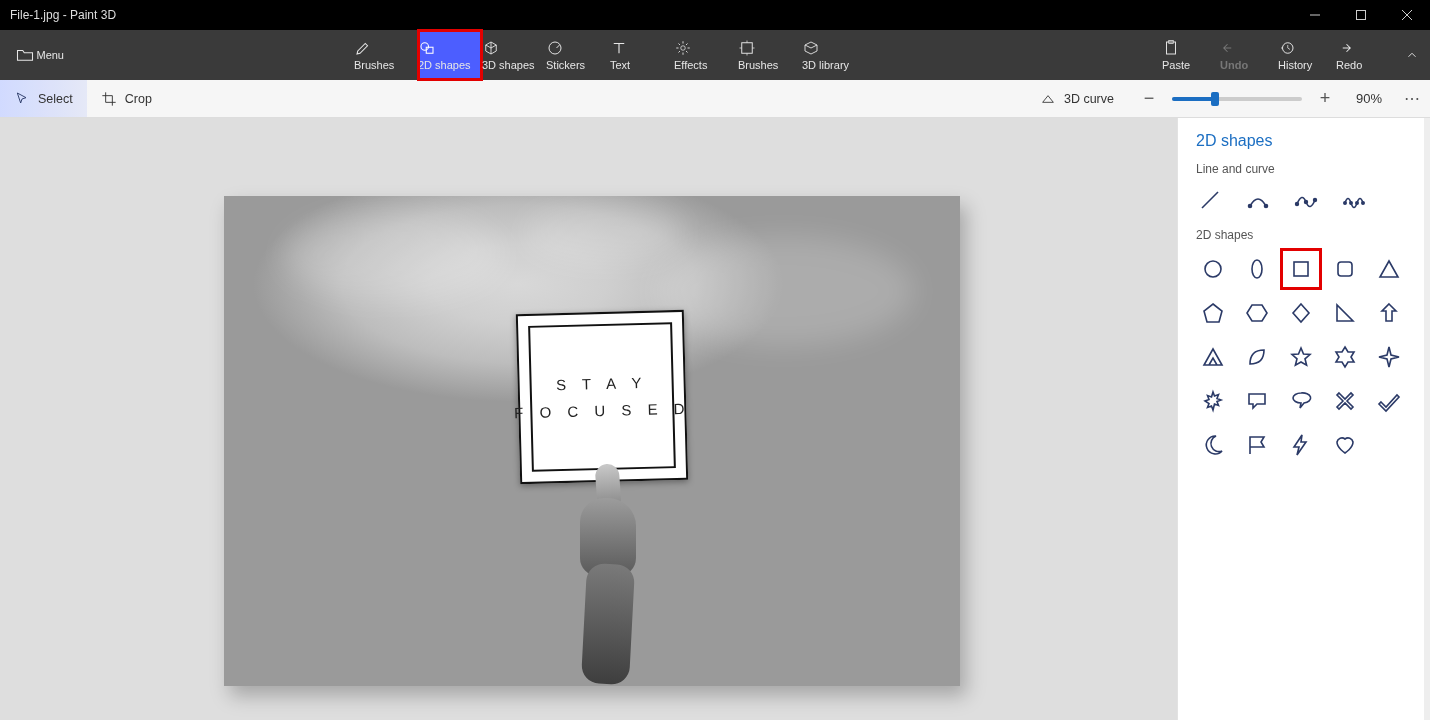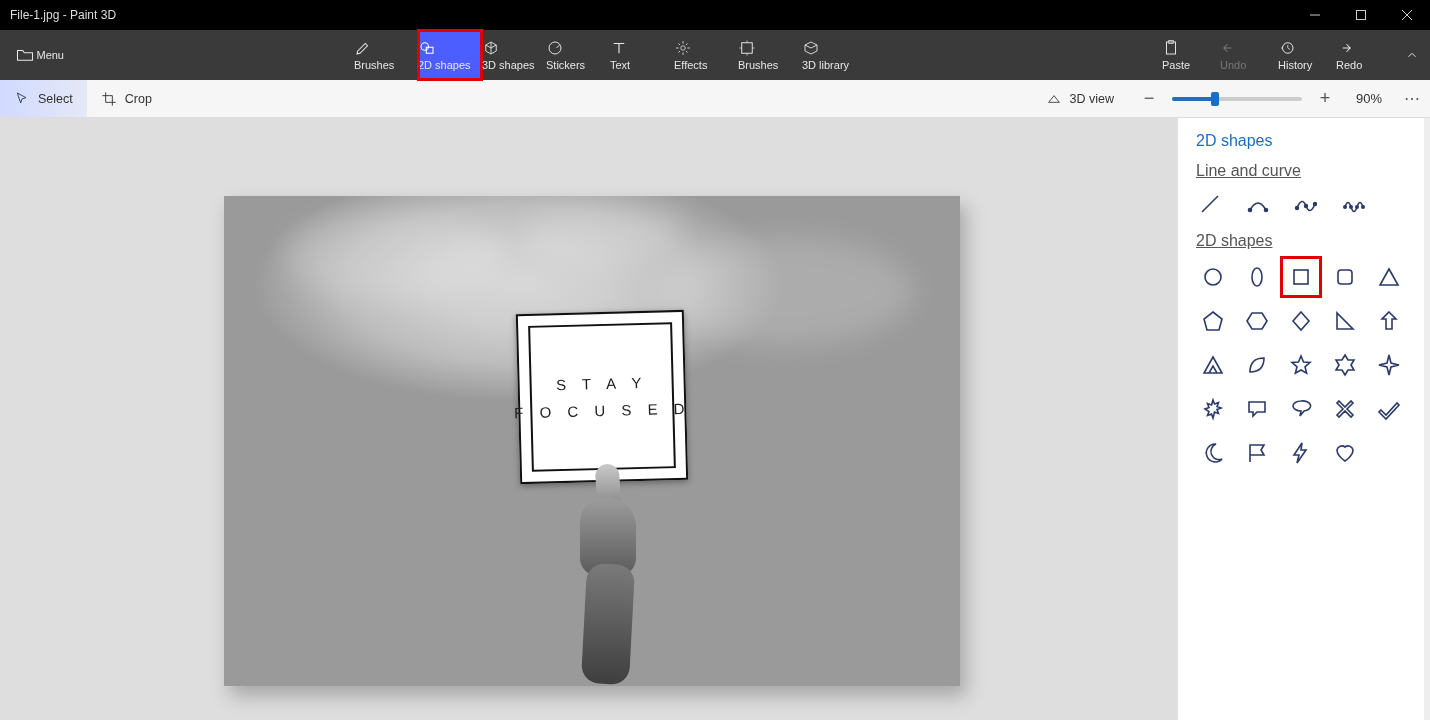--- a/index.html
+++ b/index.html
@@ -12,21 +12,21 @@
   .ribbon { height: 50px; background: #3a3a3a; display: flex; align-items: stretch; color:#e6e6e6; font-size:11px; }
   .menu-btn { width: 64px; display:flex; flex-direction:row; align-items:center; justify-content:flex-end; gap:2px; }
   .menu-btn .folder { width:18px; height:14px; }
   .ribbon-center { flex:0 0 auto; display:flex; margin-left: 290px; }
   .ribbon-item { width:64px; display:flex; flex-direction:column; align-items:flex-start; justify-content:center; gap:2px; position:relative; }
   .ribbon-item.active { background:#4c5eff; }
   .ribbon-item.highlight::after { content:""; position:absolute; inset:-1px; border:3px solid #e30000; pointer-events:none; }
   .ribbon-item svg { width:18px; height:18px; }
   .ribbon-right { margin-left:auto; display:flex; }
   .ribbon-right .ribbon-item { width:58px; }
-  .ribbon-right .ribbon-item.disabled { color:#777; }
+  .ribbon-right .ribbon-item.disabled { color:#777;font-weight:bold; }
   .chev { width:36px; display:flex; align-items:center; justify-content:center; }
   .toolbar { height: 38px; background: linear-gradient(to right, #dfe6ff 0, #f6f6f6 90px, #f6f6f6 100%); display:flex; align-items:center; font-size:12.5px; color:#333; border-bottom:1px solid #ddd; }
   .tool { display:flex; align-items:center; gap:8px; padding:0 14px; height:100%; }
   .tool.sel { background:rgba(90,120,255,.10); }
   .tool svg { width:16px; height:16px; }
   .tool.disabled { color:#aaa; }
   .tool.disabled svg { opacity:.4; }
   .toolbar .mid-spacer { flex:1; }
   .zoomgrp { display:flex; align-items:center; gap:14px; padding:0 12px; }
   .zoomgrp .glyph { font-size:18px; color:#555; width:18px; text-align:center; }
@@ -46,21 +46,21 @@
   .c3{ top:8px; left:300px; width:160px; height:60px;}
   .card { position:absolute; left:294px; top:116px; width:168px; height:170px; background:#fff; border:2px solid #111; transform:rotate(-1.5deg); box-shadow: 0 2px 6px rgba(0,0,0,.35); }
   .card .inner { position:absolute; inset:10px; border:2px solid #111; display:flex; align-items:center; justify-content:center; }
   .card .txt { font-family: "Segoe UI", Arial, sans-serif; letter-spacing:6px; font-size:15px; color:#222; text-align:center; line-height:1.8; font-weight:500; white-space:pre; }
   .hand { position:absolute; left:350px; top:268px; width:70px; height:210px; }
   .hand .thumb { position:absolute; left:22px; top:0; width:24px; height:42px; background:linear-gradient(#c9c9c9,#8a8a8a); border-radius:12px 12px 6px 6px; transform:rotate(-4deg); }
   .hand .palm { position:absolute; left:6px; top:34px; width:56px; height:78px; background:linear-gradient(#9c9c9c,#5a5a5a); border-radius:24px 28px 18px 18px; }
   .hand .forearm { position:absolute; left:10px; top:100px; width:48px; height:120px; background:linear-gradient(#7a7a7a,#3e3e3e); border-radius:18px; transform:rotate(3deg); }
   .sidepanel { width:247px; background:#fff; border-left:1px solid #e2e2e2; padding:14px 16px 0 18px; overflow:auto; }
   .sidepanel h2 { color:#1b6ec2; font-size:16px; font-weight:500; margin-bottom:12px; }
-  .sidepanel .section-label { font-size:16px; color:#555; margin:6px 0 10px;text-decoration:underline; }
+  .sidepanel .section-label { font-size:12px; color:#555; margin:6px 0 10px; }
   .icon-row { display:flex; gap:20px; margin-bottom:14px; }
   .icon-row .ic { width:28px; height:28px; display:flex; align-items:center; justify-content:center; }
   .icon-grid { display:grid; grid-template-columns: repeat(5, 34px); gap:10px 10px; }
   .icon-grid .ic { width:34px; height:34px; display:flex; align-items:center; justify-content:center; position:relative; }
   .icon-grid .ic svg, .icon-row .ic svg { stroke:#2b3a67; fill:none; stroke-width:1.6; }
   .ic.hl::after{ content:""; position:absolute; inset:-4px; border:3px solid #e30000; }
   .scrollbar { width:6px; background:#eee; }
 </style>
 </head>
 <body>
@@ -195,21 +195,21 @@
     <svg viewBox="0 0 24 24">
         <path d="M7 2v15h15M2 7h15v15" fill="none" stroke="#333" stroke-width="1.4"></path>
       </svg>
     <span>Crop</span>
   </div>
   <div class="mid-spacer"></div>
   <div class="tool">
     <svg viewBox="0 0 24 24">
         <path d="M4 17l8-10 8 10z" fill="none" stroke="#333" stroke-width="1.3"></path>
       </svg>
-    <span>3D view</span>
+    <span>3D curve</span>
   </div>
   <div class="zoomgrp">
     <span class="glyph">−</span>
     <div class="slider">
       <div class="fill" style="width:33%"></div>
       <div class="thumb" style="left:33%"></div>
     </div>
     <span class="glyph">+</span>
     <span class="zoompct">90%</span>
   </div>

